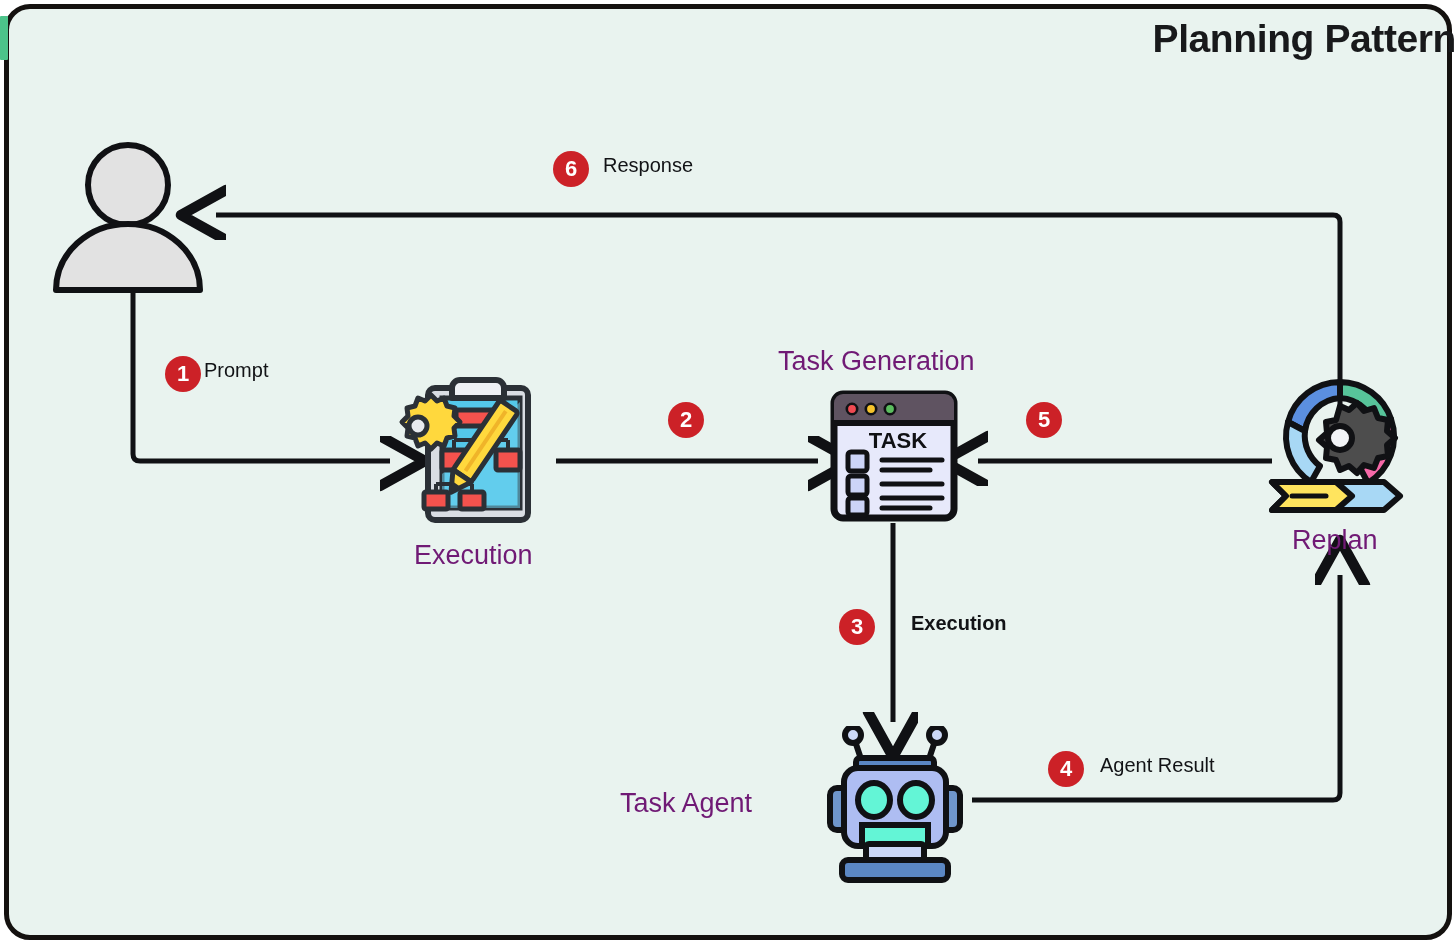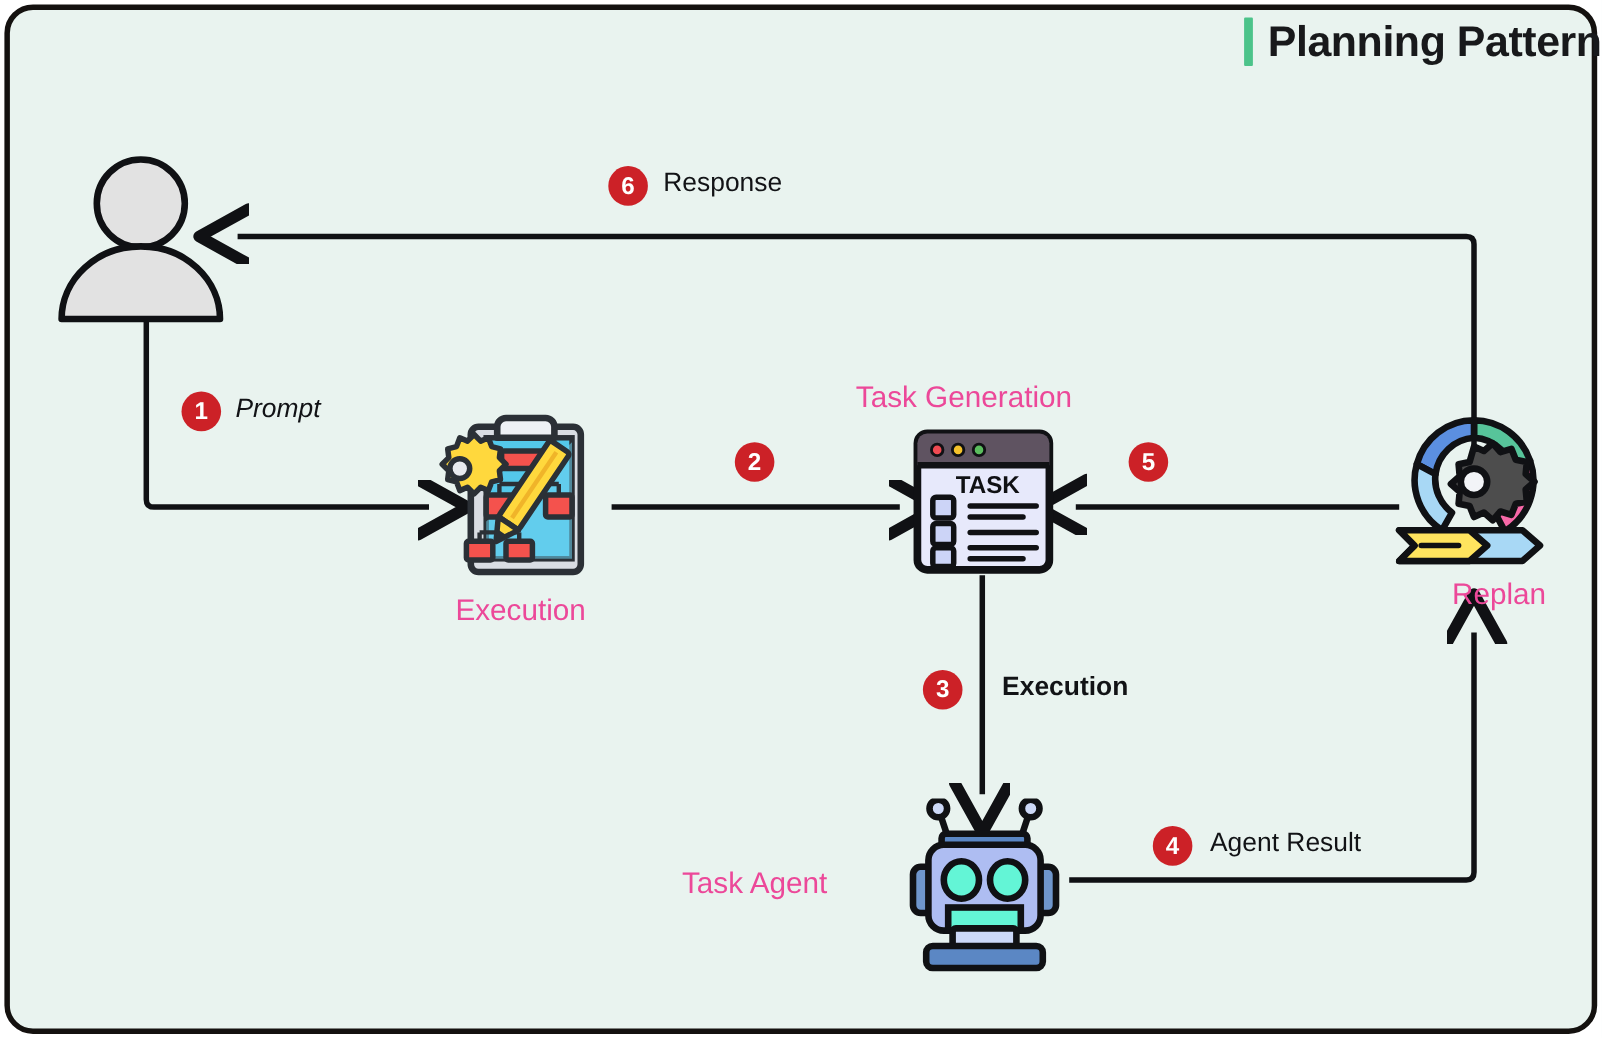--- a/index.html
+++ b/index.html
@@ -29,21 +29,21 @@
     border: 5px solid #14110f;
     border-radius: 26px;
   }
   
   .title-wrap {
     position: absolute;
     left: 0;
     top: 16px;
     width: 1456px;
     display: flex;
-    justify-content: flex-end;
+    justify-content: space-between;
     align-items: center;
   }
   .title-bar {
     width: 8px;
     height: 44px;
     background: #4cc38a;
     border-radius: 1px;
     margin-right: 14px;
   }
   .title-text {
@@ -73,29 +73,29 @@
     font-size: 22px;
     font-weight: bold;
     display: flex;
     align-items: center;
     justify-content: center;
     line-height: 1;
     box-sizing: border-box;
   }
   .lbl {
     position: absolute;
-    font-size: 24px;
+    font-size: 20px;
     color: #121316;
     white-space: nowrap;
     line-height: 1;
   }
   .node-lbl {
     position: absolute;
     font-size: 27px;
-    color: #ec4899;
+    color: #701a75;
     white-space: nowrap;
     line-height: 1;
   }
   
   .icon-box { position: absolute; }
 </style>
 </head>
 <body>
 
 <div id="canvas">
@@ -214,21 +214,21 @@
       <g transform="translate(76,58)">
         <path d="M0,-30 l9,4 l8,-7 l7,8 l10,-3 l4,10 l10,2 l-1,11 l8,7 l-8,7 l1,11 l-10,2 l-4,10 l-10,-3 l-7,8 l-8,-7 l-9,4 l-4,-10 l-10,-2 l1,-11 l-8,-7 l8,-7 l-1,-11 l10,-2 z" fill="#4d4d4d" stroke="#101114" stroke-width="6" stroke-linejoin="round"></path>
         <circle cx="0" cy="2" r="12" fill="#f2f4f7" stroke="#101114" stroke-width="6"></circle>
       </g>
 
       <path d="M8,104 L120,104 L136,118 L120,132 L8,132 L22,118 Z" fill="#a8d8f5" stroke="#101114" stroke-width="6" stroke-linejoin="round"></path>
       <path d="M8,104 L72,104 L88,118 L72,132 L8,132 L22,118 Z" fill="#ffe45e" stroke="#101114" stroke-width="6" stroke-linejoin="round"></path>
       <line x1="28" y1="118" x2="62" y2="118" stroke="#101114" stroke-width="5" stroke-linecap="round"></line>
     </svg>
   </div>
-  <div class="node-lbl" style="left:1292px; top:527px;margin-left:28px;">Replan</div>
+  <div class="node-lbl" style="left:1292px; top:527px;">Replan</div>
 
   <div class="icon-box" style="left:826px; top:726px; width:138px; height:158px;">
     <svg viewBox="0 0 138 158" width="138" height="158">
 
       <g stroke="#101114" stroke-width="6" stroke-linecap="round" fill="none">
         <line x1="36" y1="36" x2="28" y2="12"></line>
         <line x1="102" y1="36" x2="110" y2="12"></line>
       </g>
       <circle cx="27" cy="9" r="8" fill="#ccd8f7" stroke="#101114" stroke-width="6"></circle>
       <circle cx="111" cy="9" r="8" fill="#ccd8f7" stroke="#101114" stroke-width="6"></circle>
@@ -249,21 +249,21 @@
 
       <rect x="16" y="134" width="106" height="20" rx="6" fill="#5b87c4" stroke="#101114" stroke-width="6"></rect>
     </svg>
   </div>
   <div class="node-lbl" style="left:620px; top:790px;">Task Agent</div>
 
   <div class="badge" style="left:553px; top:151px;">6</div>
   <div class="lbl" style="left:603px; top:155px;">Response</div>
 
   <div class="badge" style="left:165px; top:356px;">1</div>
-  <div class="lbl" style="left:214px; top:360px;font-style:italic;">Prompt</div>
+  <div class="lbl" style="left:204px; top:360px;">Prompt</div>
 
   <div class="badge" style="left:668px; top:402px;">2</div>
 
   <div class="badge" style="left:1026px; top:402px;">5</div>
 
   <div class="badge" style="left:839px; top:609px;">3</div>
   <div class="lbl" style="left:911px; top:613px;font-weight:bold;">Execution</div>
 
   <div class="badge" style="left:1048px; top:751px;">4</div>
   <div class="lbl" style="left:1100px; top:755px;">Agent Result</div>

